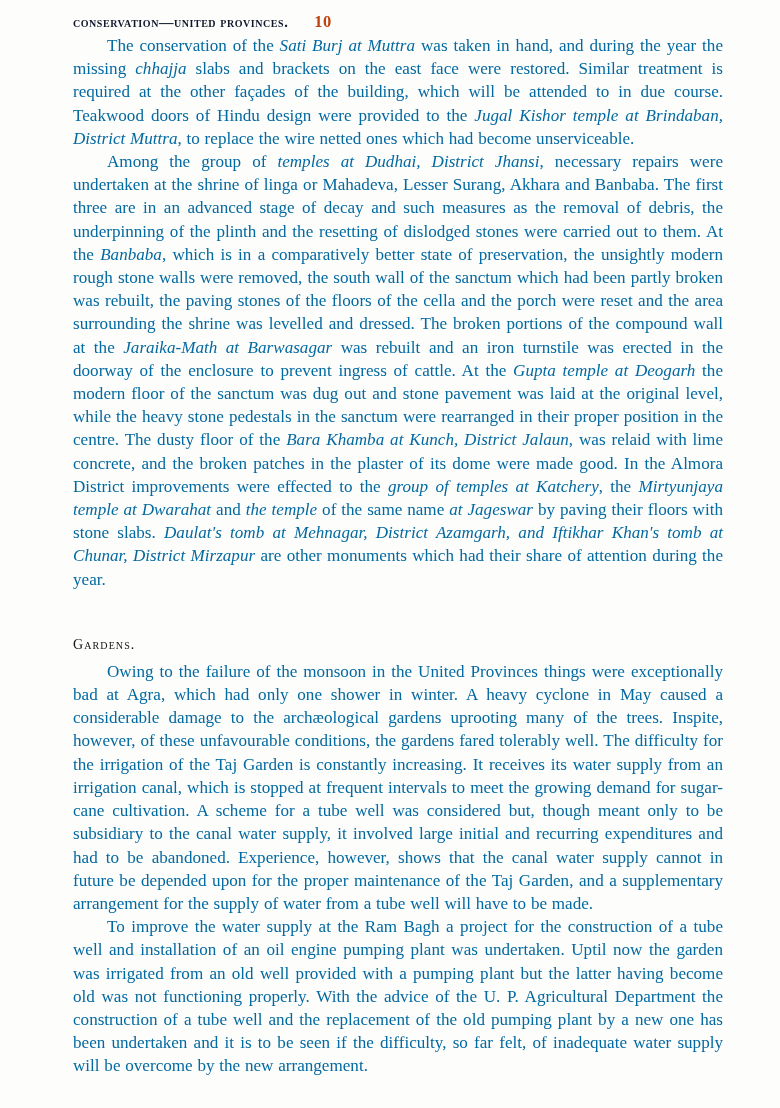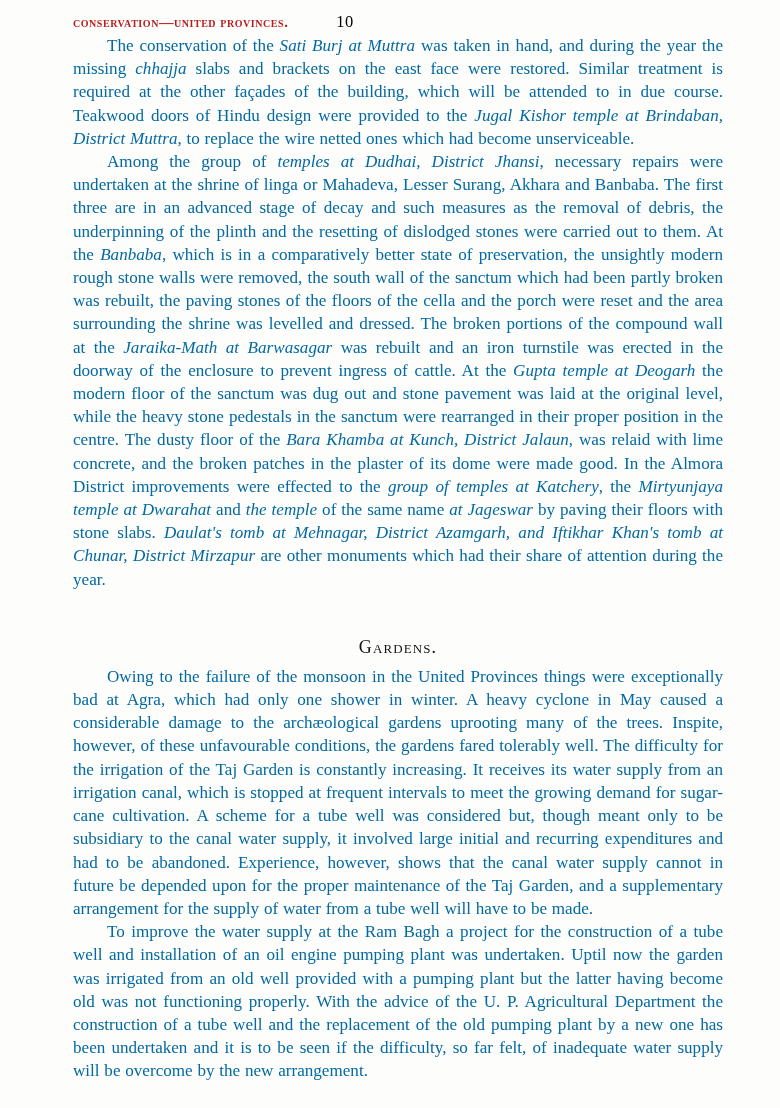--- a/index.html
+++ b/index.html
@@ -34,48 +34,48 @@
     padding-top: 12px;
     box-sizing: border-box;
     white-space: nowrap;
   }
   .runhead-title {
     font-size: 14.5px;
     letter-spacing: 0.55px;
     font-weight: 700;
     font-variant: small-caps;
     text-transform: lowercase;
-    color: #b91c1c;
+    color: #0f172a;
   }
   .runhead-title::first-letter { text-transform: uppercase; }
   .runhead-folio {
     font-size: 16.5px;
-    font-weight: 400;
-    margin-left: 48px;
+    font-weight: 700;
+    margin-left: 26px;
     letter-spacing: 0.5px;
-    color: #000000;
+    color: #c2410c;
   }
 
   
   .para {
     text-align: justify;
     text-justify: inter-word;
     font-size: 17.1px;
     line-height: 23.2px;
     margin: 0;
     text-indent: 34px;
     word-spacing: 0.5px;
     color: #0369a1;
   }
   i, .it { font-style: italic; }
 
   
   .section-head {
-    text-align: center;
-    font-size: 18px;
+    text-align: left;
+    font-size: 14px;
     font-weight: 400;
     letter-spacing: 1.1px;
     font-variant: small-caps;
     text-transform: lowercase;
     margin: 0;
     padding: 0;
     color: #141311;
   }
   .section-head::first-letter { text-transform: uppercase; }
 

